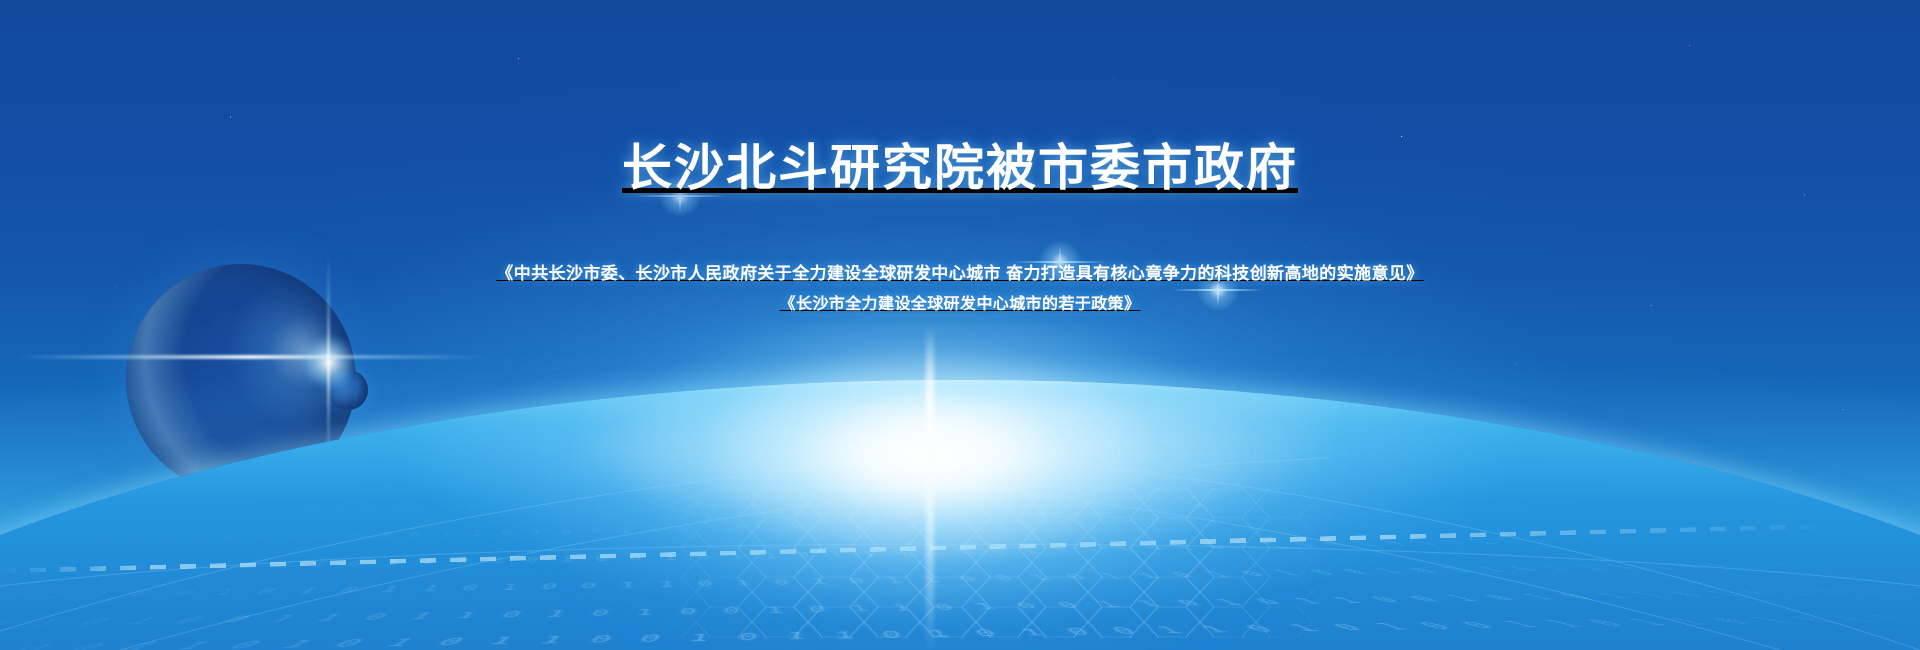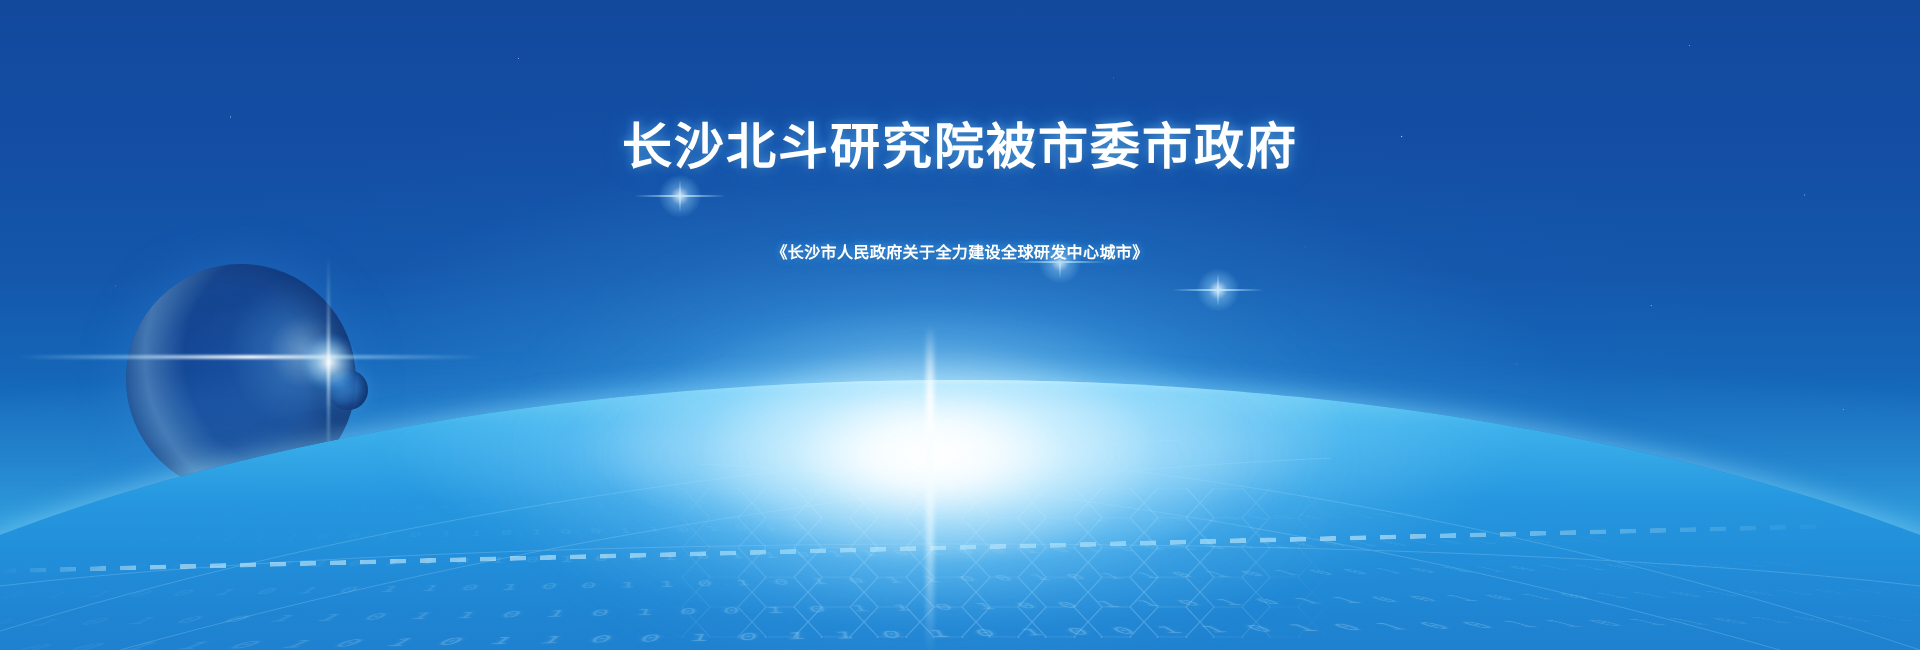--- a/index.html
+++ b/index.html
@@ -274,22 +274,23 @@
   .spark .h{left:-46px;top:-1px;width:92px;height:2px;}
   .spark .v{left:-1px;top:-16px;width:2px;height:32px;
     background:linear-gradient(180deg, rgba(255,255,255,0), rgba(190,235,255,.8), rgba(255,255,255,0));}
   .spark .d{left:-22px;top:-22px;width:44px;height:44px;border-radius:50%;
     background:radial-gradient(circle, rgba(255,255,255,.85) 0%, rgba(160,220,255,.38) 30%, rgba(0,0,0,0) 70%);}
 
   
   .content{
     position:absolute;inset:0;
     display:flex;flex-direction:column;
-    padding-top:82px;
+    padding-top:103px;
     z-index:40;
+    text-decoration:underline;
   }
   .headline{
     text-align:center;
     color:#ffffff;
     font-weight:bold;
     font-size:50px;
     line-height:63px;
     letter-spacing:2px;
     text-shadow:
        0 0 10px rgba(120,205,255,.55),
@@ -393,17 +394,18 @@
     <i class="d"></i>
       <i class="h"></i>
       <i class="v"></i>
   </div>
 
   <div class="content">
     <h1 class="headline">
       <span class="line">长沙北斗研究院被市委市政府</span>
     </h1>
     <div class="subs">
-      <span class="sub l2">《长沙市人民政府关于全力建设全球研发中心城市》</span>
+      <span class="sub l1">《中共长沙市委、长沙市人民政府关于全力建设全球研发中心城市 奋力打造具有核心竟争力的科技创新高地的实施意见》</span>
+      <span class="sub l2">《长沙市全力建设全球研发中心城市的若于政策》</span>
     </div>
   </div>
 
 </div>
 
 </body></html>

